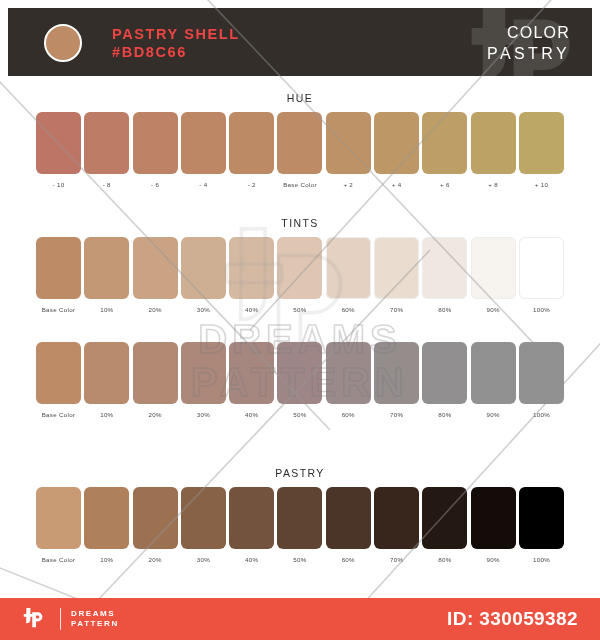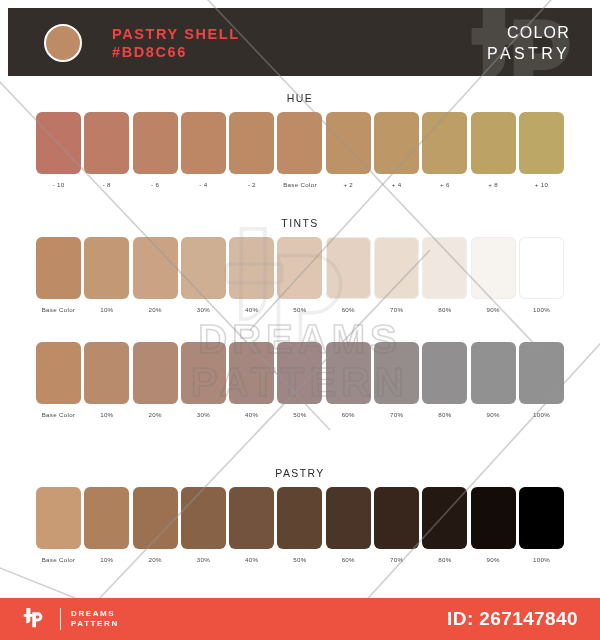--- a/index.html
+++ b/index.html
@@ -469,16 +469,16 @@
         <path d="M14 4 h15 v42 a15 15 0 0 1 -15 15 h-1 z" fill="#ffffff"></path>
         <path d="M36 20 h21 a17 17 0 0 1 0 34 h-7 v22 h-14 z M50 32 v11 h7 a5.5 5.5 0 0 0 0 -11 z" fill="#ffffff"></path>
         <rect x="4" y="26" width="34" height="11" rx="2" fill="#ffffff"></rect>
       </svg>
       <div id="footer-divider"></div>
       <div id="footer-brand">
         <div>DREAMS</div>
         <div>PATTERN</div>
       </div>
     </div>
-    <div id="footer-id">ID: 267147840</div>
+    <div id="footer-id">ID: 330059382</div>
   </div>
 
 </div>
 
 </body></html>

